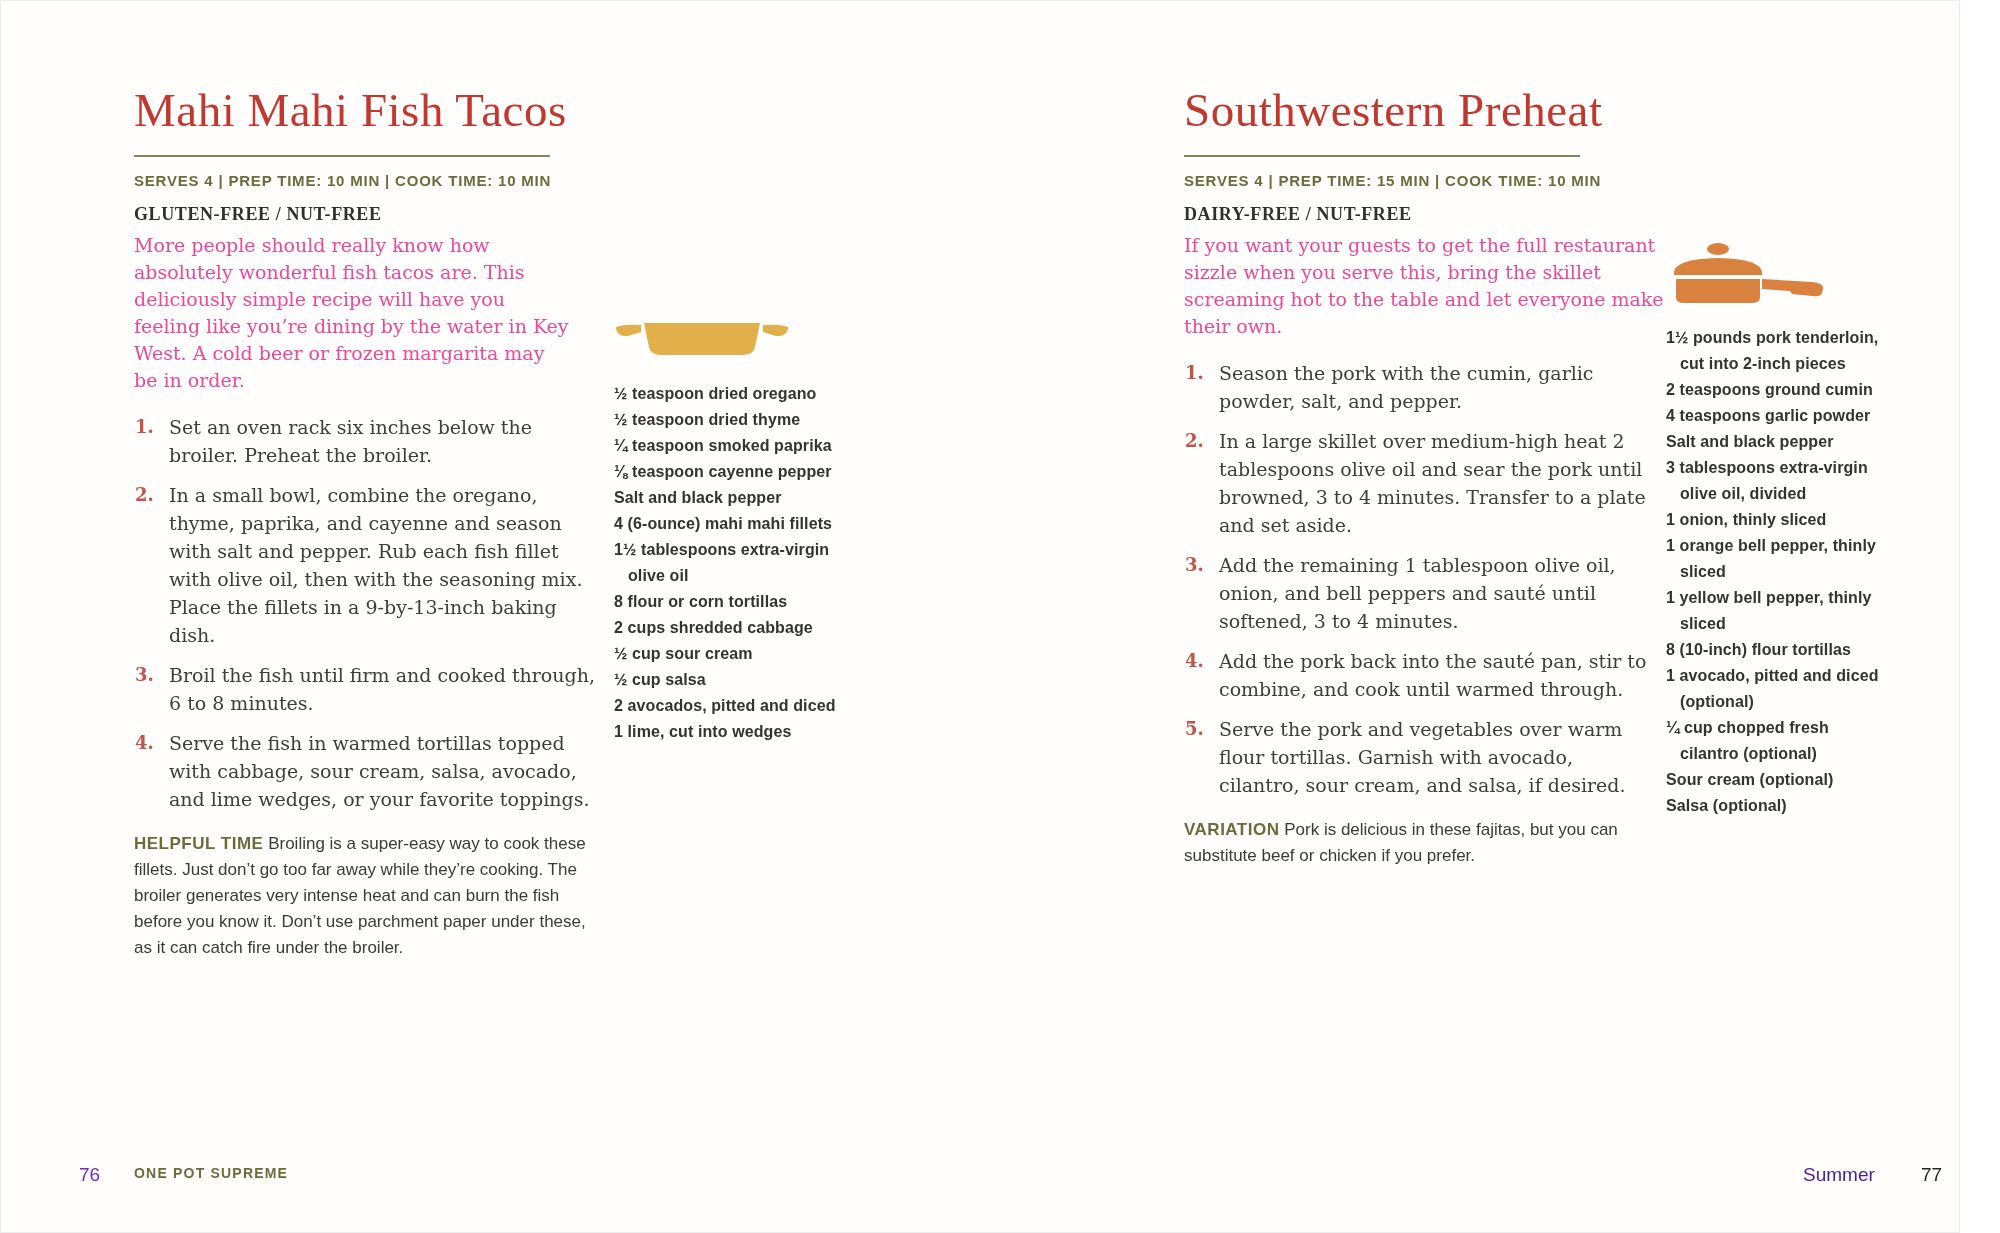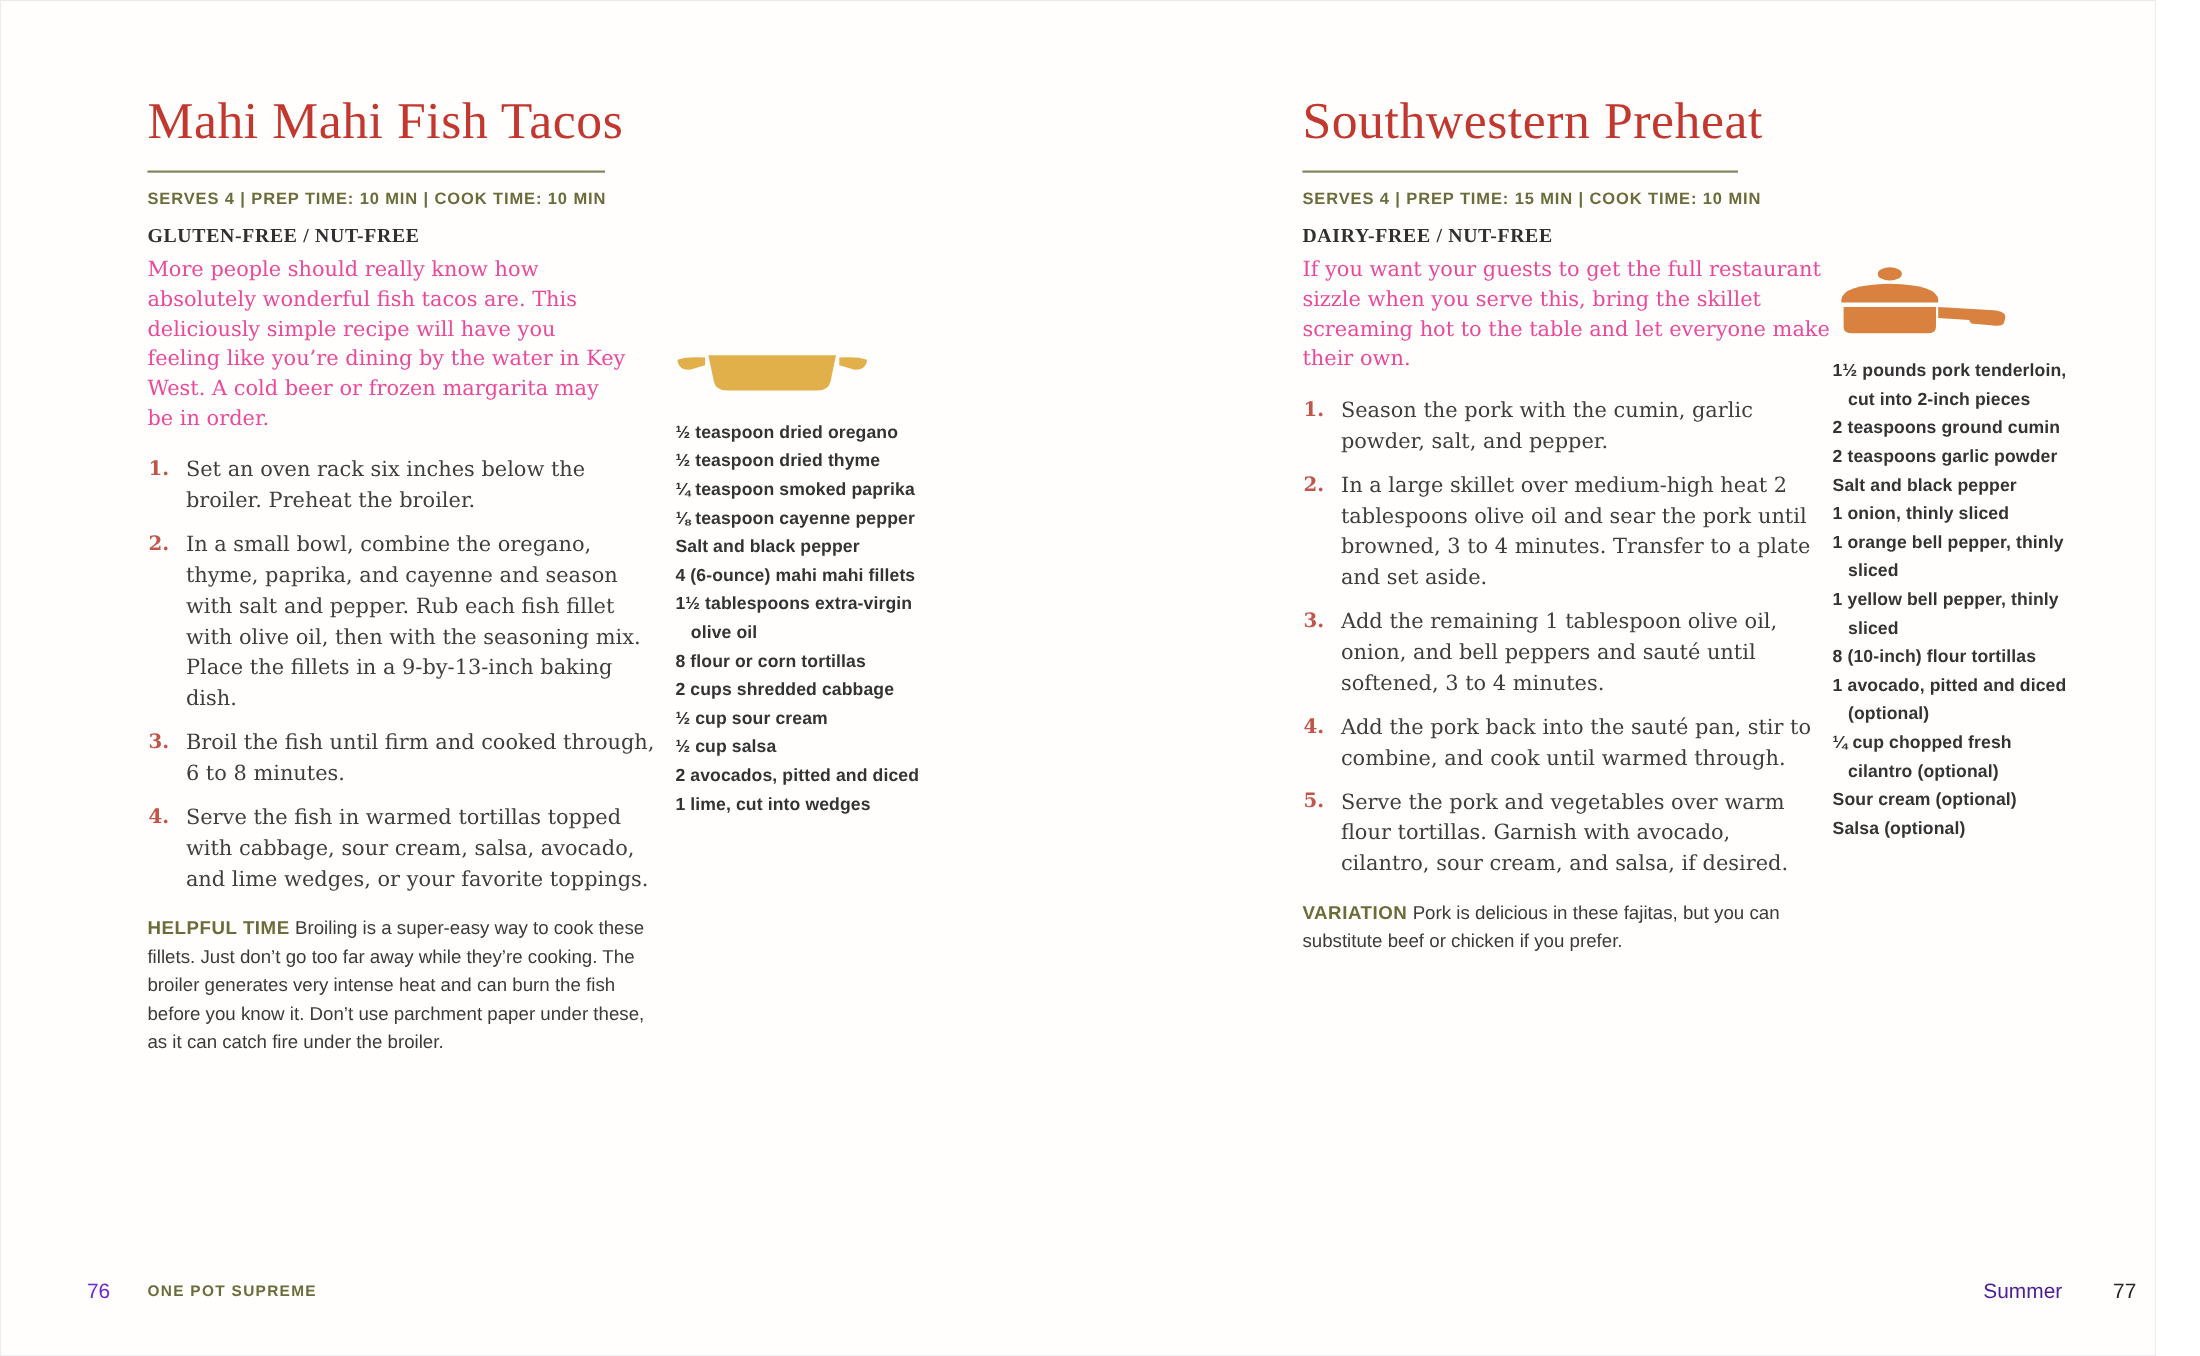--- a/index.html
+++ b/index.html
@@ -140,22 +140,23 @@
 
     <div class="ingredients-col" id="ingredients-right">
       <svg class="pan-icon" width="168" height="64" viewBox="0 0 168 64">
         <ellipse cx="52" cy="8" rx="11" ry="6" fill="#d9813f"></ellipse>
         <path d="M8,32 Q8,18 52,17 Q96,18 96,32 L96,34 L8,34 Z" fill="#d9813f"></path>
         <path d="M10,38 L94,38 L94,56 Q94,62 86,62 L18,62 Q10,62 10,56 Z" fill="#d9813f"></path>
         <path d="M96,38 L146,41 Q158,42 157,48 L156,52 Q155,56 146,55 L126,53 L124,50 L96,48 Z" fill="#d9813f"></path>
       </svg>
       <div class="ing">1½ pounds pork tenderloin, cut into 2-inch pieces</div>
       <div class="ing">2 teaspoons ground cumin</div>
-      <div class="ing">2 teaspoons garlic powder</div>
+      <div class="ing">4 teaspoons garlic powder</div>
       <div class="ing">Salt and black pepper</div>
+      <div class="ing">3 tablespoons extra-virgin olive oil, divided</div>
       <div class="ing">1 onion, thinly sliced</div>
       <div class="ing">1 orange bell pepper, thinly sliced</div>
       <div class="ing">1 yellow bell pepper, thinly sliced</div>
       <div class="ing">8 (10-inch) flour tortillas</div>
       <div class="ing">1 avocado, pitted and diced (optional)</div>
       <div class="ing">¼ cup chopped fresh cilantro (optional)</div>
       <div class="ing">Sour cream (optional)</div>
       <div class="ing">Salsa (optional)</div>
     </div>
   </section>

